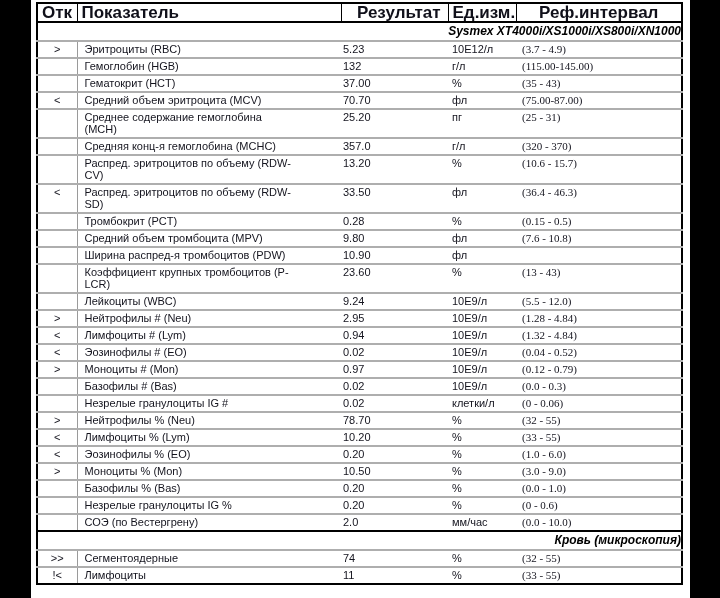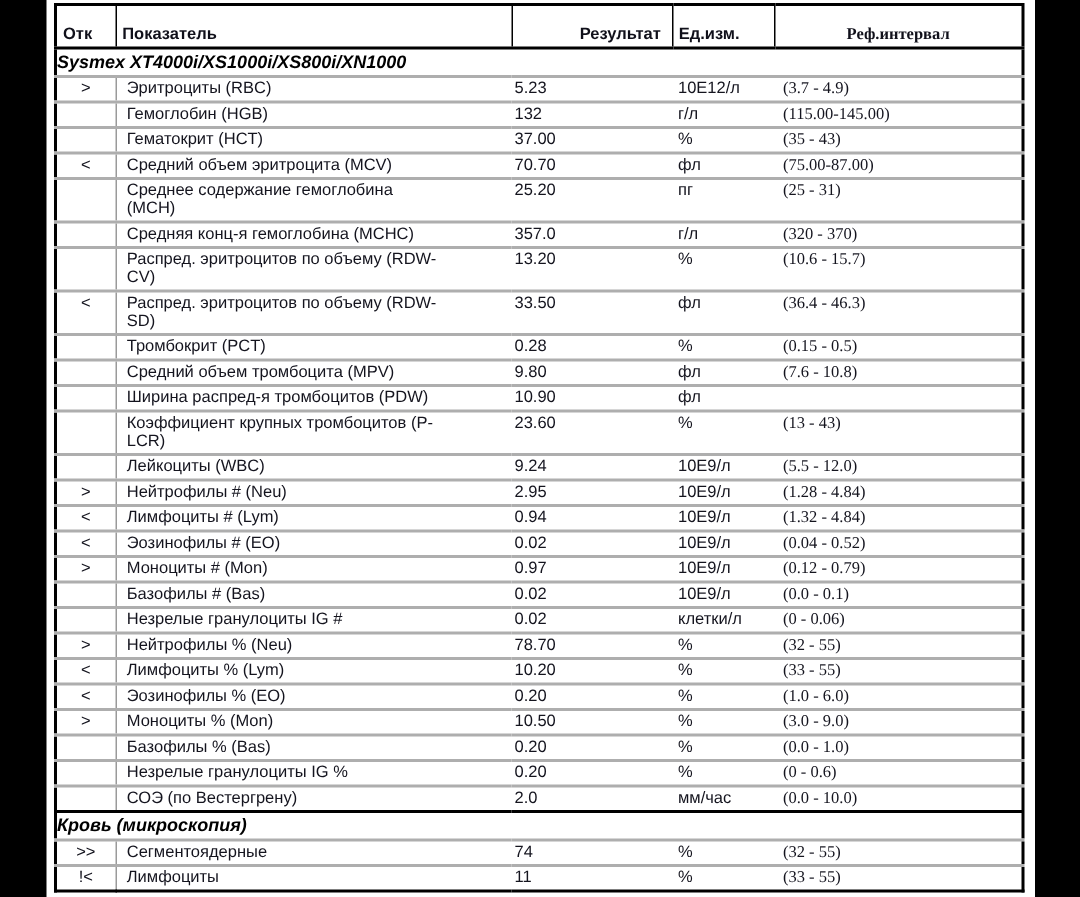--- a/index.html
+++ b/index.html
@@ -19,56 +19,56 @@
   table.lab {
     border-collapse: collapse;
     table-layout: fixed;
     width: 645px;
     margin: 2px 0 0 5px;
     border: 2px solid #000;
     background: #fff;
   }
   th {
     font-weight: bold;
-    font-size: 11px;
+    font-size: 17px;
     line-height: 12px;
     color: #10101a;
     border: 1px solid #000;
     border-top: 2px solid #000;
     border-bottom: 2px solid #000;
-    padding: 13px 4px 2px 4px;
+    padding: 3px 4px 2px 4px;
     text-align: left;
     white-space: nowrap;
     overflow: hidden;
   }
   th.h-result { text-align: right; padding-right: 7px; }
-  th.h-ref    { text-align: center; font-family: Liberation Serif, serif; }
+  th.h-ref    { text-align: center; }
   tbody td {
     font-size: 11px;
     line-height: 12px;
     color: #14141e;
     padding: 1px 2px 2px 2px;
     border-top: 2px solid #aeaeae;
     vertical-align: top;
     overflow: hidden;
   }
   td.c0 { text-align: center; border-right: 1px solid #9a9a9a; }
   td.c1 { padding-left: 7px; white-space: pre-line; margin-left: 14px; }
   td.c2 { text-align: left; padding-right: 14px; white-space: nowrap; }
   td.c3 { padding-left: 4px; white-space: nowrap; }
   td.c4 { padding-left: 6px; white-space: nowrap; font-family: Liberation Serif, serif; }
   td.section-title {
-    text-align: left;
+    text-align: right;
     font-weight: bold;
     font-style: italic;
     font-size: 12px;
     line-height: 13px;
     color: #000;
     border-top: 2px solid #000;
-    padding: 2px 16px 2px 0;
+    padding: 2px 0 2px 0;
   }
 </style>
 </head>
 <body>
 
 <div class="page">
   <table class="lab">
     <colgroup>
       <col style="width:40px">
       <col style="width:264px">
@@ -210,21 +210,21 @@
           <td class="c1">Моноциты # (Mon)</td>
           <td class="c2">0.97</td>
           <td class="c3">10E9/л</td>
           <td class="c4">(0.12 - 0.79)</td>
         </tr>
         <tr>
           <td class="c0"></td>
           <td class="c1">Базофилы # (Bas)</td>
           <td class="c2">0.02</td>
           <td class="c3">10E9/л</td>
-          <td class="c4">(0.0 - 0.1)</td>
+          <td class="c4">(0.0 - 0.3)</td>
         </tr>
         <tr>
           <td class="c0"></td>
           <td class="c1">Незрелые гранулоциты IG #</td>
           <td class="c2">0.02</td>
           <td class="c3">клетки/л</td>
           <td class="c4">(0 - 0.06)</td>
         </tr>
         <tr>
           <td class="c0">&gt;</td>

